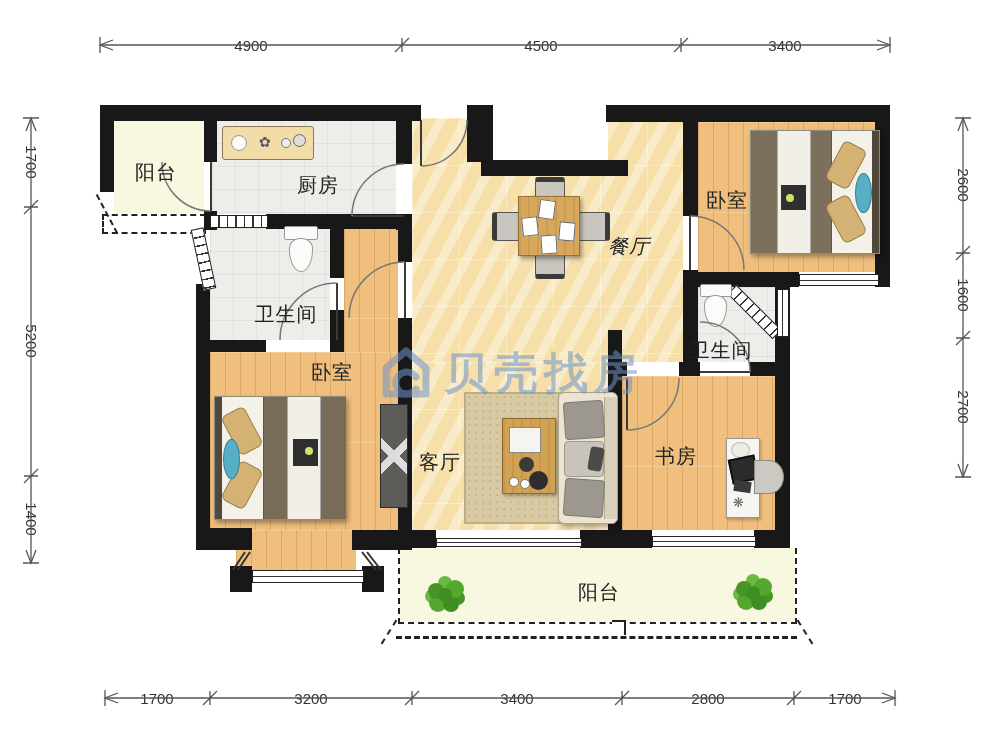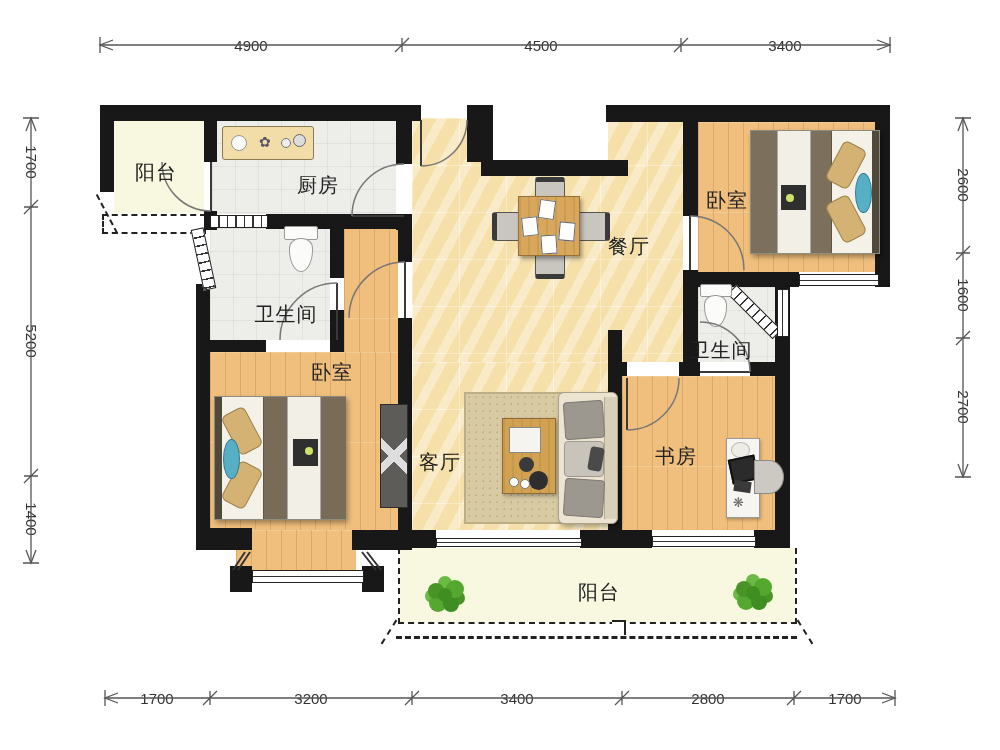--- a/index.html
+++ b/index.html
@@ -253,23 +253,30 @@
   <div class="dim-label" style="left:845px;top:698px;">1700</div>
   <div class="dim-label rot" style="left:31px;top:162px;">1700</div>
   <div class="dim-label rot" style="left:31px;top:341px;">5200</div>
   <div class="dim-label rot" style="left:31px;top:519px;">1400</div>
   <div class="dim-label rot" style="left:963px;top:185px;">2600</div>
   <div class="dim-label rot" style="left:963px;top:295px;">1600</div>
   <div class="dim-label rot" style="left:963px;top:407px;">2700</div>
 
   <div class="room-label" style="left:156px;top:172px;">阳台</div>
   <div class="room-label" style="left:318px;top:185px;">厨房</div>
-  <div class="room-label" style="left:629px;top:246px;">餐厅</div>
+  <div class="room-label" style="left:629px;top:246px;font-style:italic;">餐厅</div>
   <div class="room-label" style="left:727px;top:200px;">卧室</div>
   <div class="room-label" style="left:286px;top:314px;">卫生间</div>
   <div class="room-label" style="left:332px;top:372px;">卧室</div>
   <div class="room-label" style="left:440px;top:462px;">客厅</div>
   <div class="room-label" style="left:721px;top:350px;">卫生间</div>
   <div class="room-label" style="left:676px;top:456px;">书房</div>
   <div class="room-label" style="left:599px;top:592px;">阳台</div>
 
+  <div class="watermark" style="left:378px;top:344px;">
+    <svg width="56" height="58" viewBox="0 0 56 58">
+      <path d="M8 24 L28 7 L48 24 V50 H8 Z" fill="none" stroke="#6E95CC" stroke-width="7" stroke-linejoin="round"></path>
+      <path d="M38 33 A11 11 0 1 0 38 45" fill="none" stroke="#6E95CC" stroke-width="7" stroke-linecap="round"></path>
+    </svg>
+    <div class="wm-text" style="margin-left:10px;">贝壳找房</div>
+  </div>
 
 </div>
 
 </body></html>

